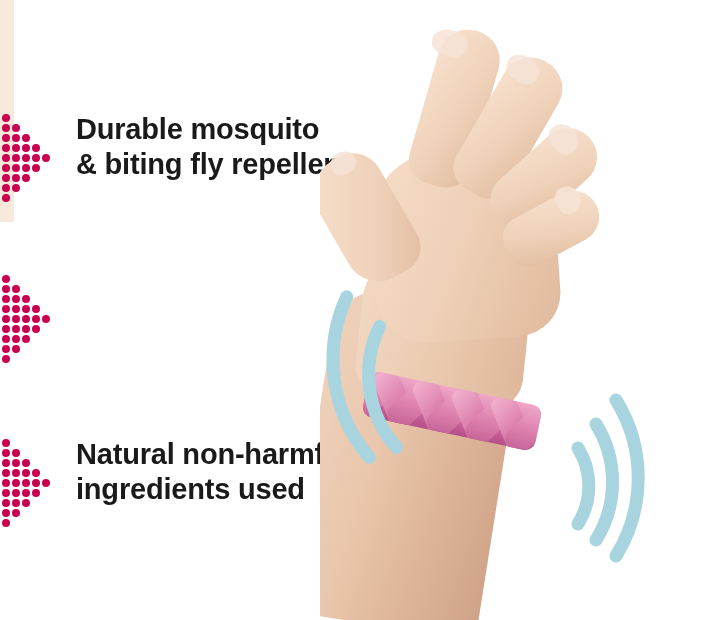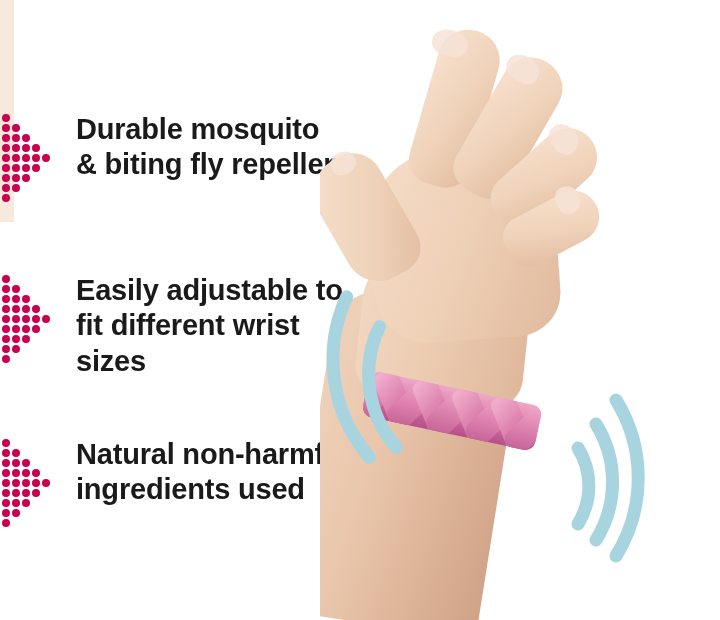--- a/index.html
+++ b/index.html
@@ -282,23 +282,20 @@
           <span class="dot" style="left: 10px; top: 50px; width: 8px; height: 8px; background: rgb(201, 0, 79);"></span>
           <span class="dot" style="left: 20px; top: 50px; width: 8px; height: 8px; background: rgb(201, 0, 79);"></span>
           <span class="dot" style="left: 30px; top: 50px; width: 8px; height: 8px; background: rgb(201, 0, 79);"></span>
           <span class="dot" style="left: 0px; top: 60px; width: 8px; height: 8px; background: rgb(201, 0, 79);"></span>
           <span class="dot" style="left: 10px; top: 60px; width: 8px; height: 8px; background: rgb(201, 0, 79);"></span>
           <span class="dot" style="left: 20px; top: 60px; width: 8px; height: 8px; background: rgb(201, 0, 79);"></span>
           <span class="dot" style="left: 0px; top: 70px; width: 8px; height: 8px; background: rgb(201, 0, 79);"></span>
           <span class="dot" style="left: 10px; top: 70px; width: 8px; height: 8px; background: rgb(201, 0, 79);"></span>
           <span class="dot" style="left: 0px; top: 80px; width: 8px; height: 8px; background: rgb(201, 0, 79);"></span>
         </div>
-      <div class="feature-text">Easily adjustable to
-fit different wrist
-sizes</div>
     </div>
 
     <div class="feature feature-3">
       <div class="dot-arrow">
           <span class="dot" style="left: 0px; top: 0px; width: 8px; height: 8px; background: rgb(201, 0, 79);"></span>
           <span class="dot" style="left: 0px; top: 10px; width: 8px; height: 8px; background: rgb(201, 0, 79);"></span>
           <span class="dot" style="left: 10px; top: 10px; width: 8px; height: 8px; background: rgb(201, 0, 79);"></span>
           <span class="dot" style="left: 0px; top: 20px; width: 8px; height: 8px; background: rgb(201, 0, 79);"></span>
           <span class="dot" style="left: 10px; top: 20px; width: 8px; height: 8px; background: rgb(201, 0, 79);"></span>
           <span class="dot" style="left: 20px; top: 20px; width: 8px; height: 8px; background: rgb(201, 0, 79);"></span>

